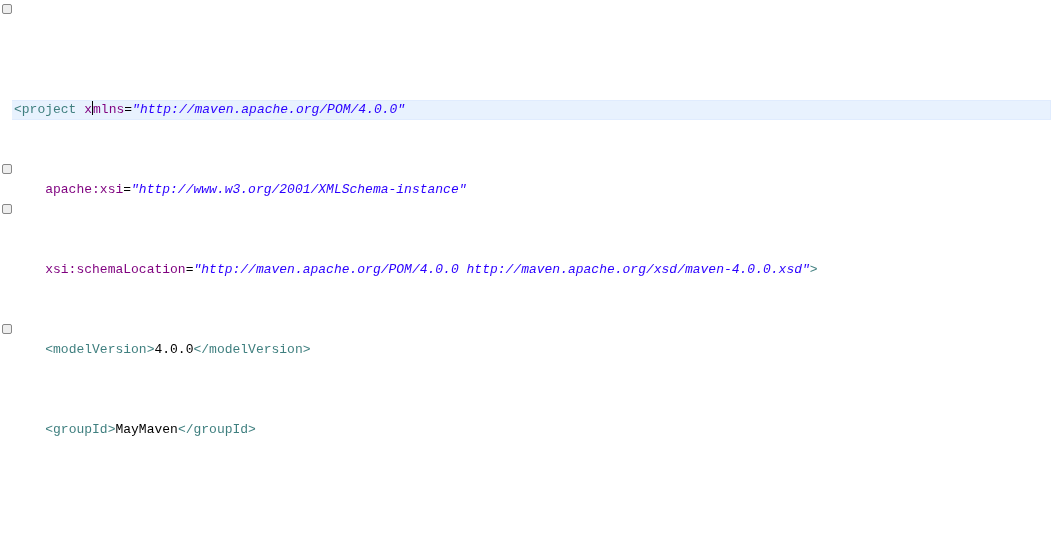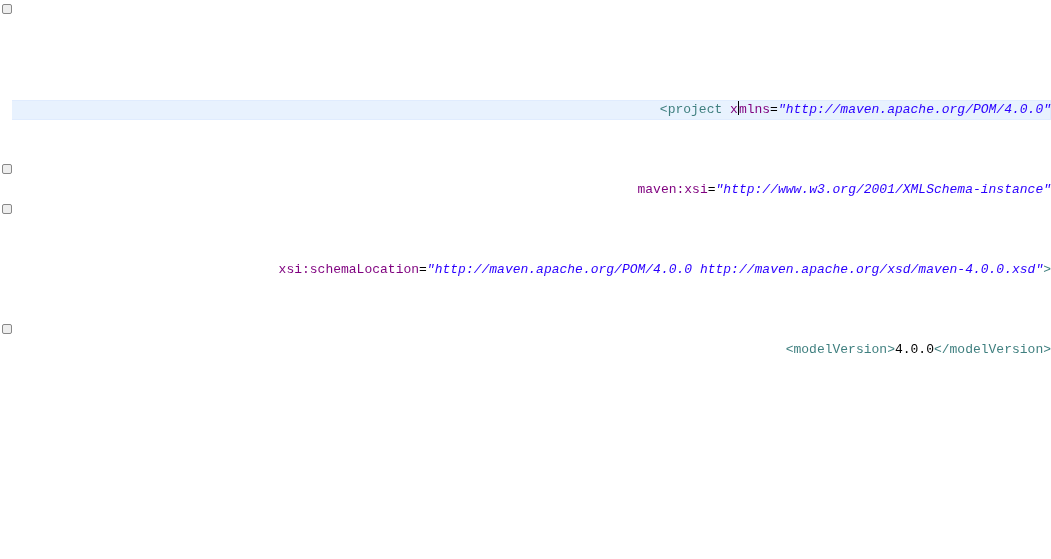--- a/index.html
+++ b/index.html
@@ -16,22 +16,22 @@
     padding: 0;
     position: relative;
   }
   .gutter {
     position: absolute;
     left: 0; top: 0; bottom: 0;
     width: 12px;
     background: #ffffff;
   }
   .line {
+    padding-left: 14px;
     height: 20px;
-    text-align: right;
   }
   .line.current {
     background: #e8f2fe;
     box-shadow: inset 0 0 0 1px #c3d9ff33;
   }
   .tag { color: #3f7f7f; }
   .attr-name { color: #7f007f; }
   .attr-val { color: #2a00ff; font-style: italic; }
   .text { color: #000000; }
   .caret {
@@ -58,26 +58,27 @@
   <div class="gutter">
     <div class="gut-mark" style="top:4px"></div>
     <div class="gut-mark" style="top:164px"></div>
     <div class="gut-mark" style="top:204px"></div>
     <div class="gut-mark" style="top:324px"></div>
   </div>
 
   
   <div class="line current"><span class="tag">&lt;</span><span class="tag">project</span><span class="text"> </span><span class="attr-name">x</span><span class="caret"></span><span class="attr-name">mlns</span><span class="text">=</span><span class="attr-val"><span>"</span><span>http://maven.apache.org/POM/4.0.0</span><span>"</span></span></div>
   
-  <div class="line">    <span class="attr-name">maven:xsi</span><span class="text">=</span><span class="attr-val"><span>"</span><span>http://www.w3.org/2001/XMLSchema-instance</span><span>"</span></span></div>
+  <div class="line">    <span class="attr-name">apache:xsi</span><span class="text">=</span><span class="attr-val"><span>"</span><span>http://www.w3.org/2001/XMLSchema-instance</span><span>"</span></span></div>
   
   <div class="line">    <span class="attr-name">xsi:schemaLocation</span><span class="text">=</span><span class="attr-val"><span>"</span><span>http://maven.apache.org/POM/4.0.0 http://maven.apache.org/xsd/maven-4.0.0.xsd</span><span>"</span></span><span class="tag">&gt;</span></div>
   
   <div class="line">    <span class="tag">&lt;<span>modelVersion</span>&gt;</span><span class="text">4.0.0</span><span class="tag">&lt;/<span>modelVersion</span>&gt;</span></div>
   
+  <div class="line">    <span class="tag">&lt;<span>groupId</span>&gt;</span><span class="text">MayMaven</span><span class="tag">&lt;/<span>groupId</span>&gt;</span></div>
   
   
   
   
   
   
   
   
   
   

